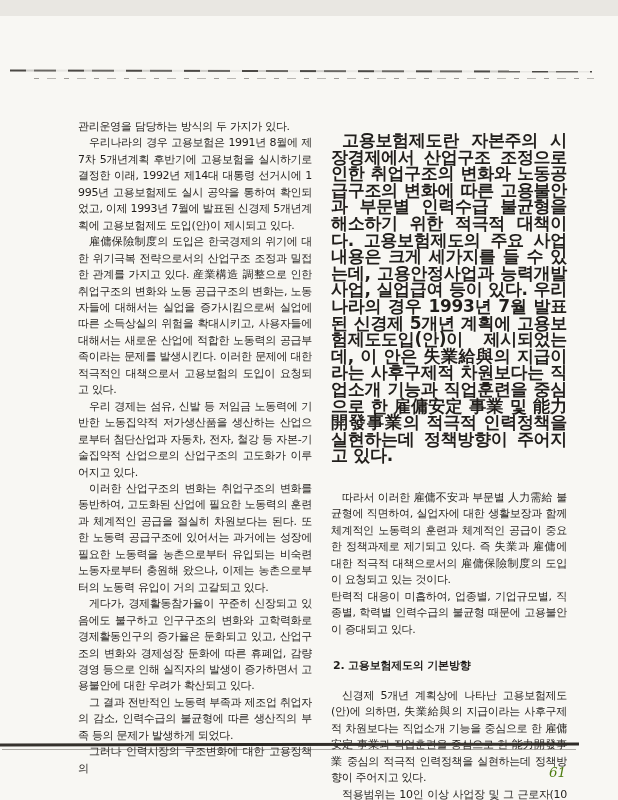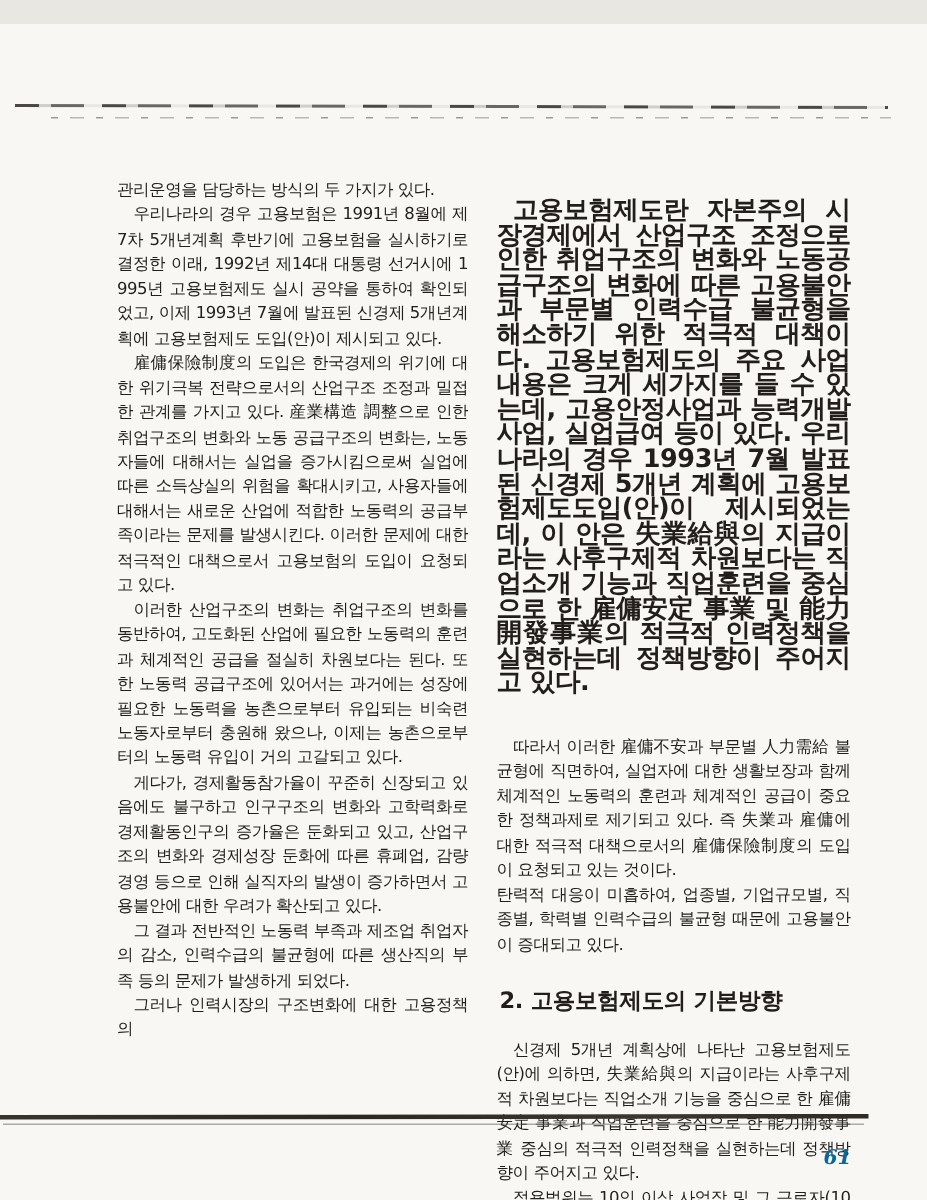--- a/index.html
+++ b/index.html
@@ -46,55 +46,56 @@
     font-weight: bold;
     font-size: 17px;
     line-height: 16.6px;
     margin: 13px 0 26px 0;
     text-align: justify;
     letter-spacing: -0.3px;
     word-break: break-all;
   }
   .section-heading {
     font-weight: bold;
-    font-size: 15px;
+    font-size: 11px;
     letter-spacing: -0.2px;
     margin: 20px 0 15px 2px;
   }
   .bottom-rule-a {
     position: absolute; top: 727px; left: 0; width: 579px; height: 3px;
     background: linear-gradient(90deg, #37332e 0%, #2b2823 40%, #3a3631 75%, #2e2b26 100%);
     transform: rotate(-.08deg);
   }
   .bottom-rule-b {
     position: absolute; top: 733px; left: 2px; width: 574px; height: 1px;
     background: rgba(80,75,68,.45);
   }
   .page-number {
     position: absolute; left: 549px; top: 748px; width: 34px;
     font-family: "DejaVu Serif", serif;
-    font-weight: bold; font-style: italic;
-    font-size: 13.5px; color: #0369a1;
+    font-weight: normal; font-style: italic;
+    font-size: 13.5px; color: #4d7c0f;
     text-align: left;
   }
 </style>
 </head>
 <body>
 
 <div class="page">
 
   <div class="top-rule-1"></div>
   <div class="top-rule-2"></div>
 
   <div class="columns">
 
     <div class="col col-left">
       <p class="body-par">관리운영을 담당하는 방식의 두 가지가 있다.</p>
       <p class="body-par ind">우리나라의 경우 고용보험은 1991년 8월에 제7차 5개년계획 후반기에 고용보험을 실시하기로 결정한 이래, 1992년 제14대 대통령 선거시에 1995년 고용보험제도 실시 공약을 통하여 확인되었고, 이제 1993년 7월에 발표된 신경제 5개년계획에 고용보험제도 도입(안)이 제시되고 있다.</p>
       <p class="body-par ind">雇傭保險制度의 도입은 한국경제의 위기에 대한 위기극복 전략으로서의 산업구조 조정과 밀접한 관계를 가지고 있다. 産業構造 調整으로 인한 취업구조의 변화와 노동 공급구조의 변화는, 노동자들에 대해서는 실업을 증가시킴으로써 실업에 따른 소득상실의 위험을 확대시키고, 사용자들에 대해서는 새로운 산업에 적합한 노동력의 공급부족이라는 문제를 발생시킨다. 이러한 문제에 대한 적극적인 대책으로서 고용보험의 도입이 요청되고 있다.</p>
+      <p class="body-par ind">우리 경제는 섬유, 신발 등 저임금 노동력에 기반한 노동집약적 저가생산품을 생산하는 산업으로부터 첨단산업과 자동차, 전자, 철강 등 자본-기술집약적 산업으로의 산업구조의 고도화가 이루어지고 있다.</p>
       <p class="body-par ind">이러한 산업구조의 변화는 취업구조의 변화를 동반하여, 고도화된 산업에 필요한 노동력의 훈련과 체계적인 공급을 절실히 차원보다는 된다. 또한 노동력 공급구조에 있어서는 과거에는 성장에 필요한 노동력을 농촌으로부터 유입되는 비숙련 노동자로부터 충원해 왔으나, 이제는 농촌으로부터의 노동력 유입이 거의 고갈되고 있다.</p>
       <p class="body-par ind">게다가, 경제활동참가율이 꾸준히 신장되고 있음에도 불구하고 인구구조의 변화와 고학력화로 경제활동인구의 증가율은 둔화되고 있고, 산업구조의 변화와 경제성장 둔화에 따른 휴폐업, 감량경영 등으로 인해 실직자의 발생이 증가하면서 고용불안에 대한 우려가 확산되고 있다.</p>
       <p class="body-par ind">그 결과 전반적인 노동력 부족과 제조업 취업자의 감소, 인력수급의 불균형에 따른 생산직의 부족 등의 문제가 발생하게 되었다.</p>
       <p class="body-par ind">그러나 인력시장의 구조변화에 대한 고용정책의</p>
     </div>
 
     <div class="col col-right">
       <p class="abstract ind">고용보험제도란 자본주의 시장경제에서 산업구조 조정으로 인한 취업구조의 변화와 노동공급구조의 변화에 따른 고용불안과 부문별 인력수급 불균형을 해소하기 위한 적극적 대책이다. 고용보험제도의 주요 사업내용은 크게 세가지를 들 수 있는데, 고용안정사업과 능력개발사업, 실업급여 등이 있다. 우리나라의 경우 1993년 7월 발표된 신경제 5개년 계획에 고용보험제도도입(안)이 제시되었는데, 이 안은 失業給與의 지급이라는 사후구제적 차원보다는 직업소개 기능과 직업훈련을 중심으로 한 雇傭安定 事業 및 能力開發事業의 적극적 인력정책을 실현하는데 정책방향이 주어지고 있다.</p>
       <p class="body-par ind">따라서 이러한 雇傭不安과 부문별 人力需給 불균형에 직면하여, 실업자에 대한 생활보장과 함께 체계적인 노동력의 훈련과 체계적인 공급이 중요한 정책과제로 제기되고 있다. 즉 失業과 雇傭에 대한 적극적 대책으로서의 雇傭保險制度의 도입이 요청되고 있는 것이다.</p>
       <p class="body-par">탄력적 대응이 미흡하여, 업종별, 기업규모별, 직종별, 학력별 인력수급의 불균형 때문에 고용불안이 증대되고 있다.</p>

